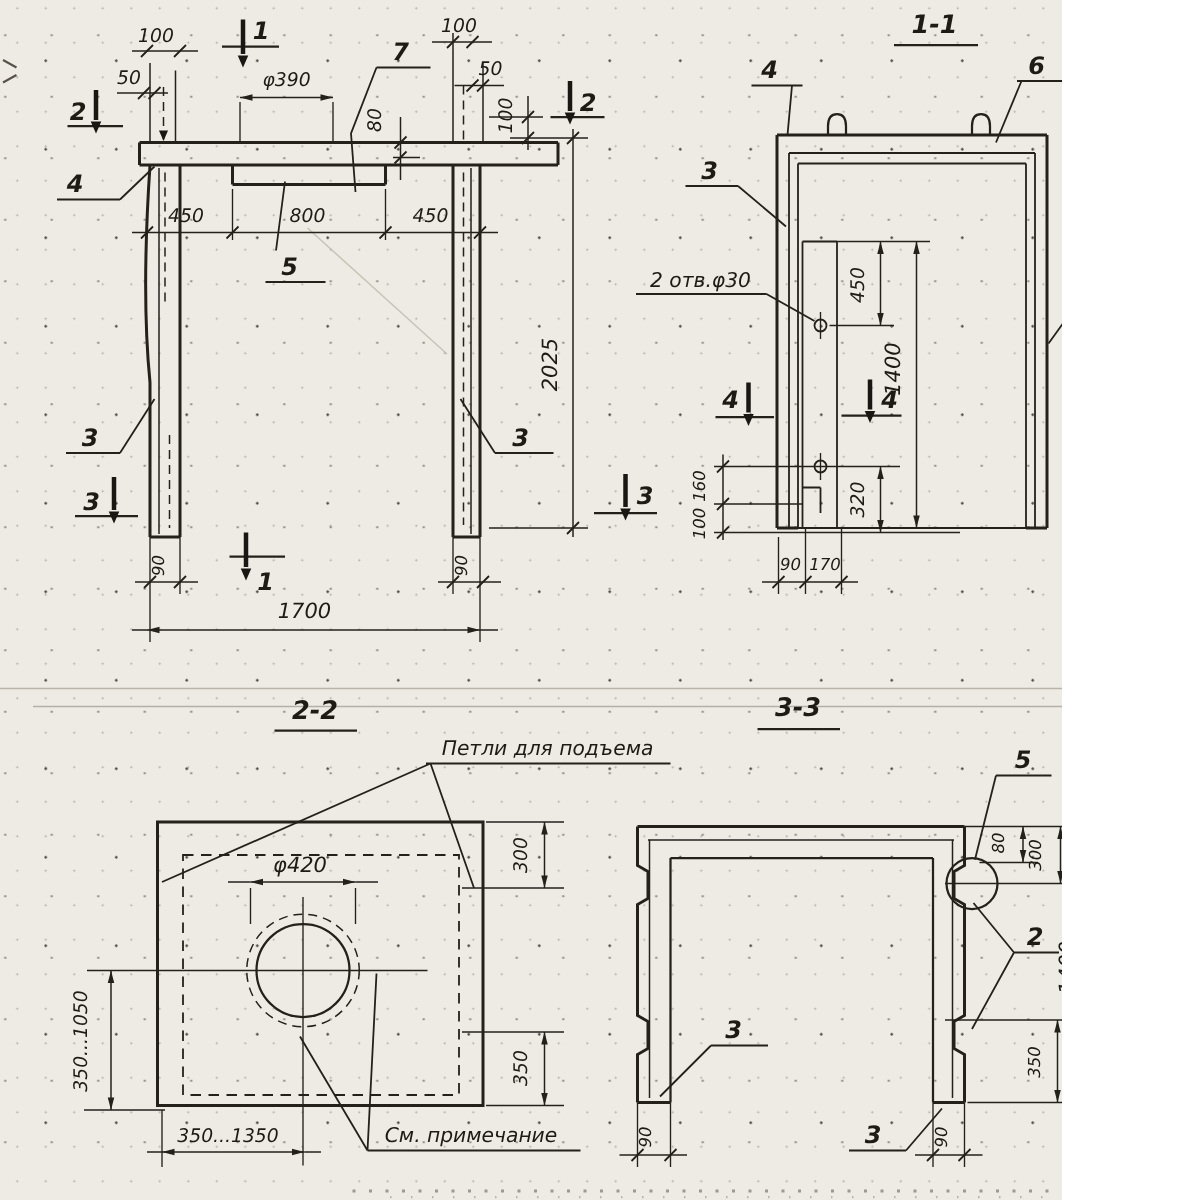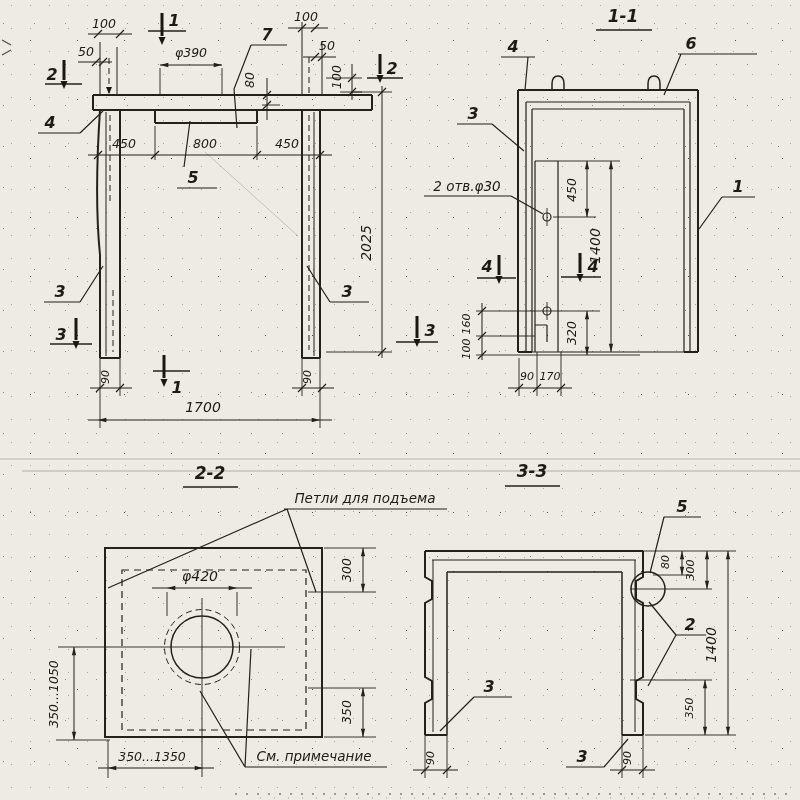--- a/index.html
+++ b/index.html
@@ -1,18 +1,18 @@
 <!DOCTYPE html>
 <html><head>
 <meta charset="utf-8">
 <style>
   html,body{margin:0;padding:0;}
   .paper{
     position:relative;
-    width:800px;height:800px;
+    width:708px;height:800px;
     overflow:hidden;
     background-color:#edebe4;
     background-image:
       radial-gradient(circle, rgba(40,38,32,.8) 0.7px, transparent 1px),
       radial-gradient(circle, rgba(62,58,50,.55) 0.6px, transparent .9px),
       radial-gradient(circle, rgba(95,90,78,.45) 0.5px, transparent .8px);
     background-size: 47px 59px, 31px 41px, 19px 23px;
     background-position: 7px 11px, 19px 3px, 2px 17px;
   }
   svg{position:absolute;left:0;top:0;}

